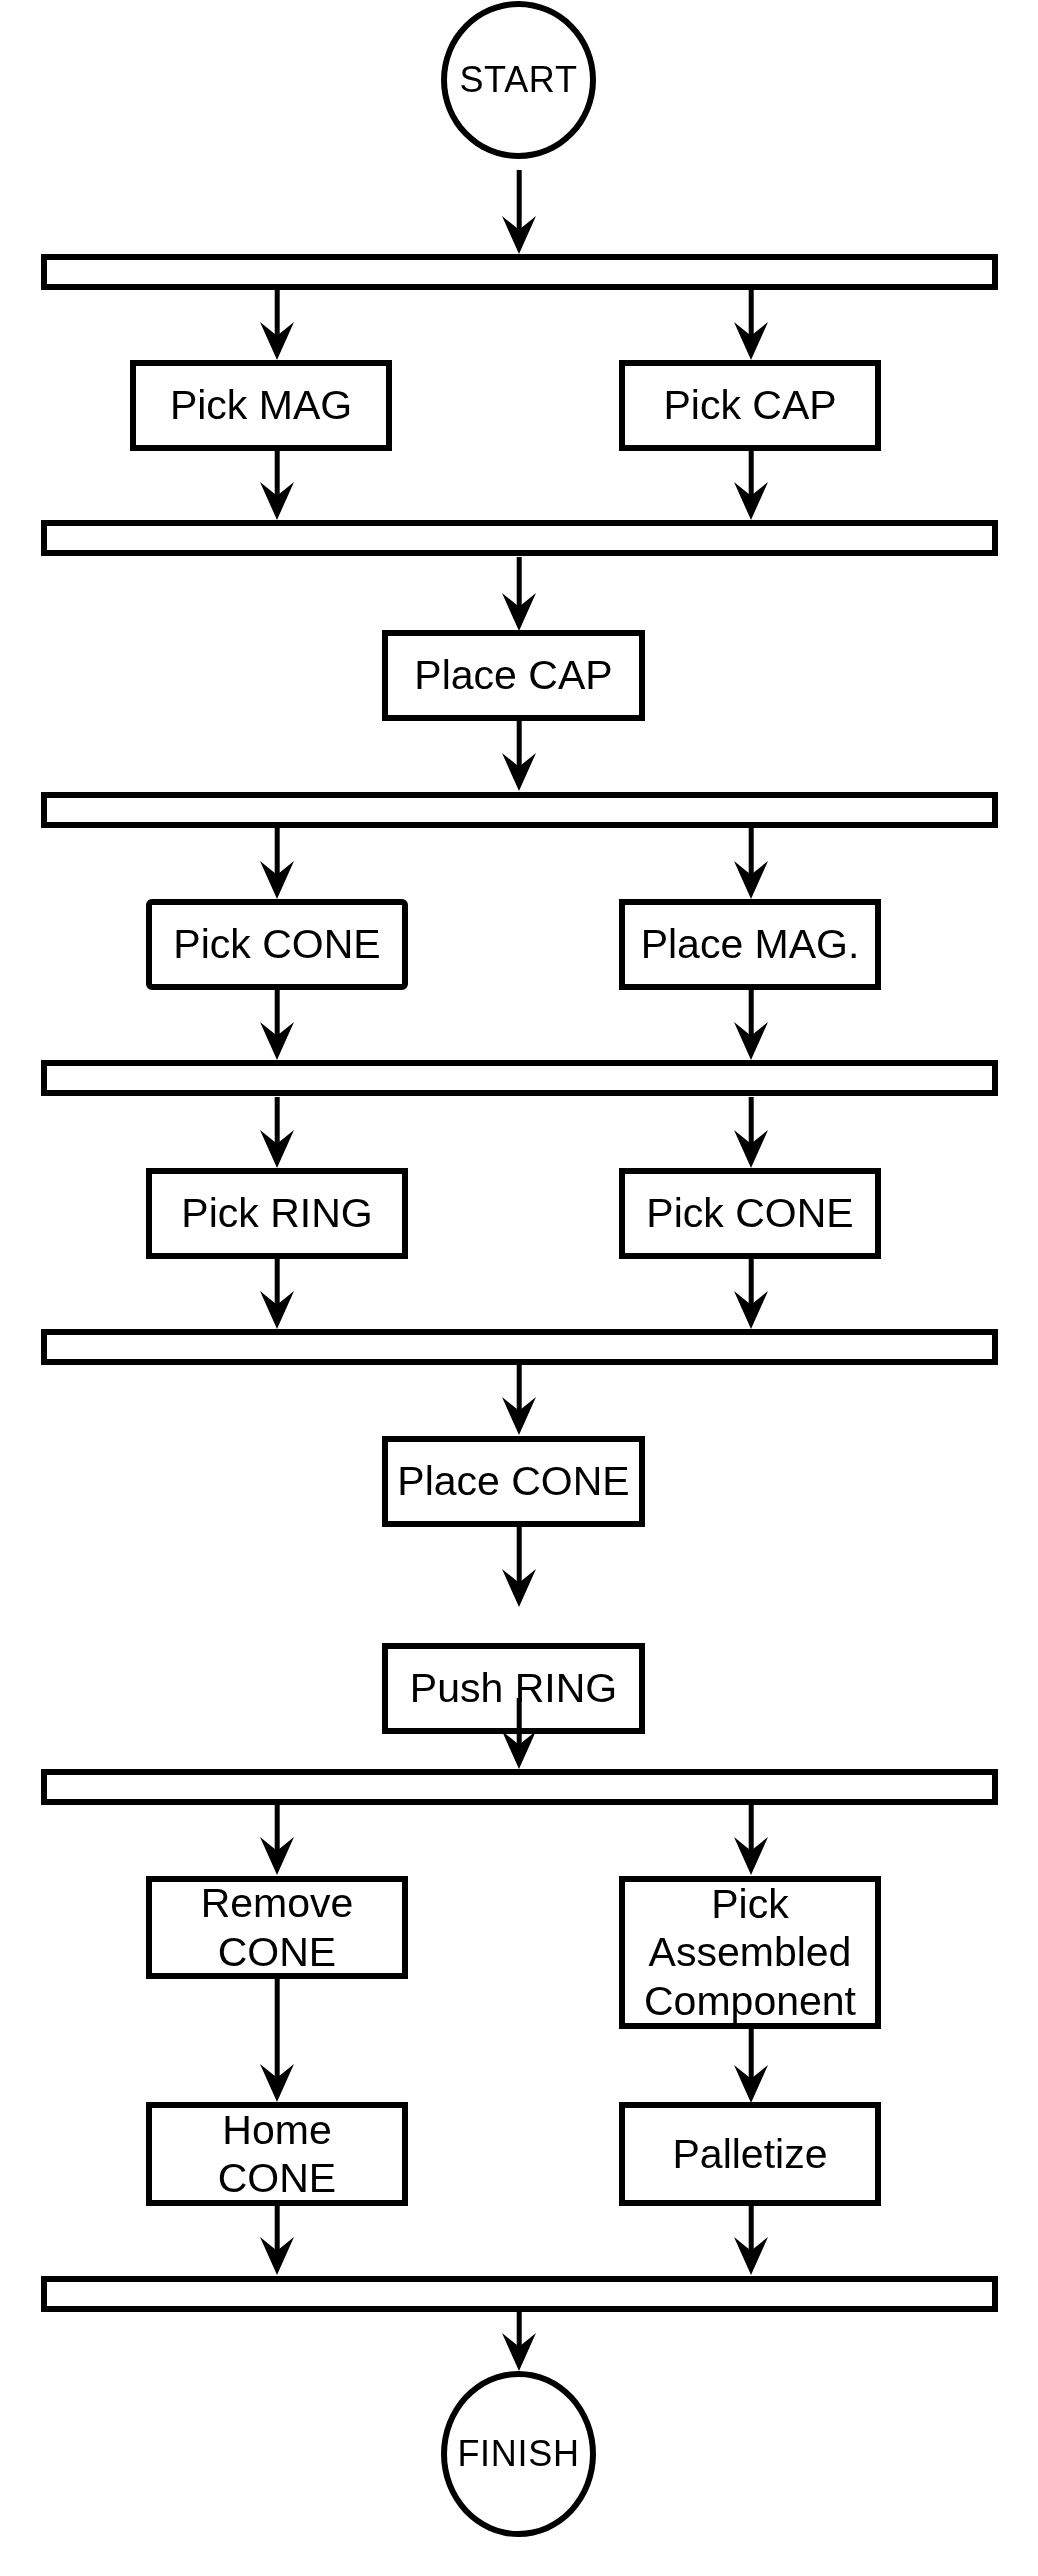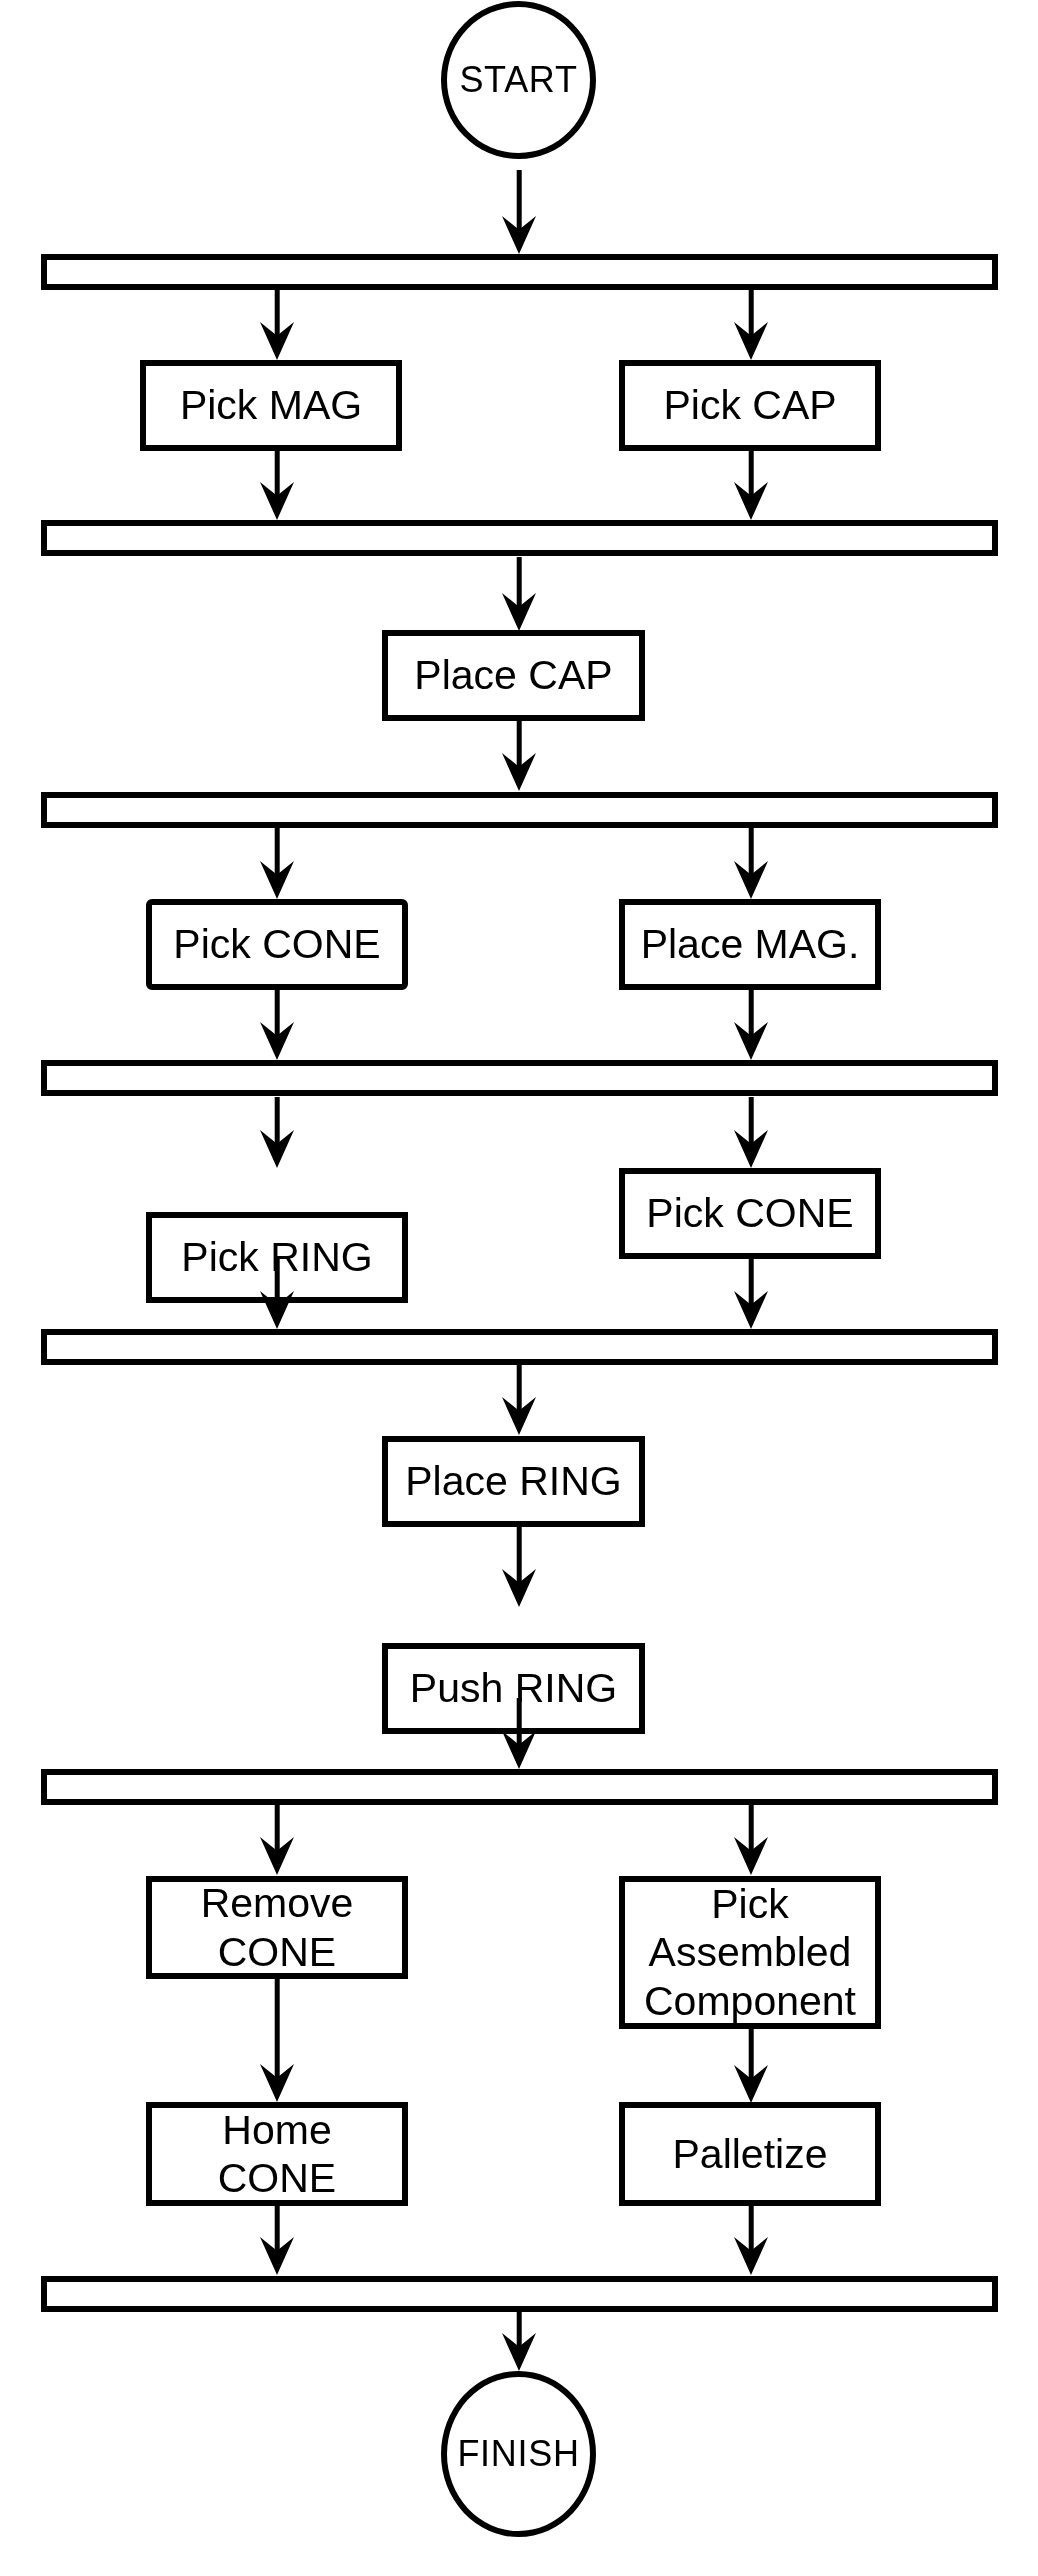--- a/index.html
+++ b/index.html
@@ -69,21 +69,21 @@
     <span>START</span>
   </div>
 
   <div class="arrow" style="left:519px;top:170px;height:84px;"></div>
 
   <div class="syncbar" style="top:254px;"></div>
 
   <div class="arrow" style="left:277px;top:290px;height:70px;"></div>
   <div class="arrow" style="left:751px;top:290px;height:70px;"></div>
 
-  <div class="pbox" style="left:140px;top:360px;width:262px;height:91px;">
+  <div class="pbox" style="left:130px;top:360px;width:262px;height:91px;">
     <span>Pick MAG</span>
   </div>
   <div class="pbox" style="left:619px;top:360px;width:262px;height:91px;">
     <span>Pick CAP</span>
   </div>
 
   <div class="arrow" style="left:277px;top:451px;height:69px;"></div>
   <div class="arrow" style="left:751px;top:451px;height:69px;"></div>
 
   <div class="syncbar" style="top:520px;"></div>
@@ -109,36 +109,36 @@
   </div>
 
   <div class="arrow" style="left:277px;top:990px;height:70px;"></div>
   <div class="arrow" style="left:751px;top:990px;height:70px;"></div>
 
   <div class="syncbar" style="top:1060px;"></div>
 
   <div class="arrow" style="left:277px;top:1097px;height:71px;"></div>
   <div class="arrow" style="left:751px;top:1097px;height:71px;"></div>
 
-  <div class="pbox" style="left:146px;top:1168px;width:262px;height:91px;margin-top:44px;">
+  <div class="pbox" style="left:146px;top:1168px;width:262px;height:91px;">
     <span>Pick RING</span>
   </div>
   <div class="pbox" style="left:619px;top:1168px;width:262px;height:91px;">
     <span>Pick CONE</span>
   </div>
 
   <div class="arrow" style="left:277px;top:1259px;height:70px;"></div>
   <div class="arrow" style="left:751px;top:1259px;height:70px;"></div>
 
   <div class="syncbar" style="top:1329px;"></div>
 
   <div class="arrow" style="left:519px;top:1365px;height:70px;"></div>
 
   <div class="pbox" style="left:382px;top:1436px;width:263px;height:91px;">
-    <span>Place RING</span>
+    <span>Place CONE</span>
   </div>
 
   <div class="arrow" style="left:519px;top:1527px;height:80px;"></div>
 
   <div class="pbox" style="left:382px;top:1607px;width:263px;height:91px;margin-top:36px;">
     <span>Push RING</span>
   </div>
 
   <div class="arrow" style="left:519px;top:1698px;height:71px;"></div>
 

